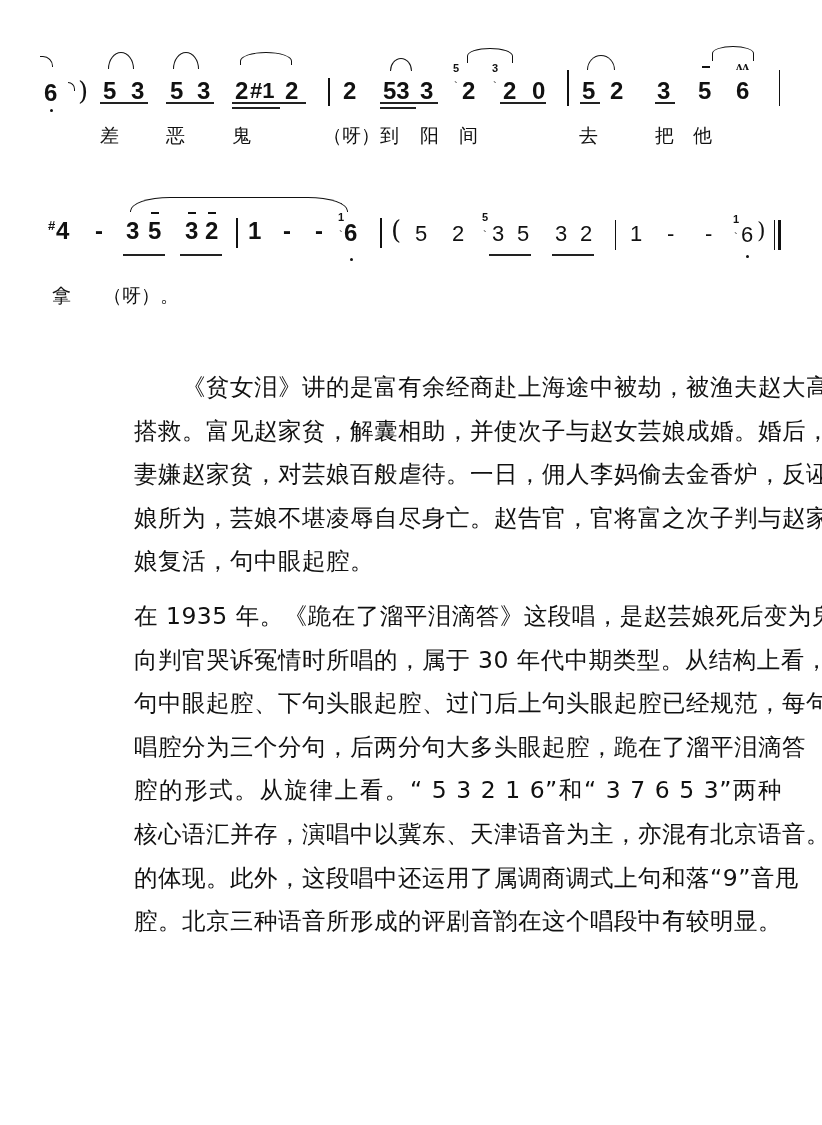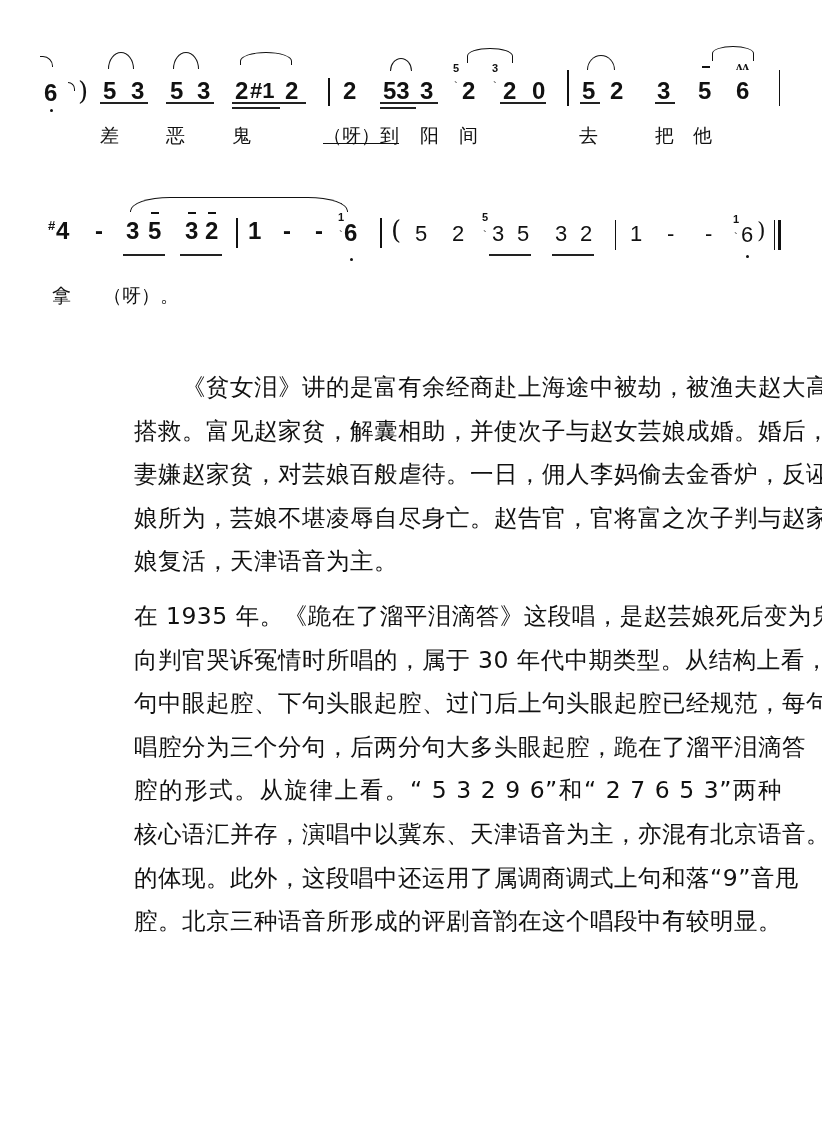--- a/index.html
+++ b/index.html
@@ -99,21 +99,21 @@
   <span class="dash-mark" style="left:702px;top:66px;"></span>
   <span class="note" style="left:698px;top:79px;">5</span>
   <span class="tilde" style="left:736px;top:60px;font-size:13px;font-weight:bold;">ʌʌ</span>
   <span class="note" style="left:736px;top:79px;">6</span>
 
   <div class="bar thin" style="left:779px;top:70px;height:36px;"></div>
 
   <span class="lyric" style="left:100px;top:124px;">差</span>
   <span class="lyric" style="left:166px;top:124px;">恶</span>
   <span class="lyric" style="left:232px;top:124px;">鬼</span>
-  <span class="lyric" style="left:323px;top:124px;text-decoration:underline;">（呀）到</span>
+  <span class="lyric" style="left:323px;top:124px;">（呀）到</span>
   <span class="lyric" style="left:420px;top:124px;">阳</span>
   <span class="lyric" style="left:459px;top:124px;">间</span>
   <span class="lyric" style="left:579px;top:124px;">去</span>
   <span class="lyric" style="left:655px;top:124px;">把</span>
   <span class="lyric" style="left:693px;top:124px;">他</span>
 </div>
 
 <div class="score" style="top:0;height:320px;">
   <div class="tie-long" style="left:130px;top:197px;width:216px;height:14px;"></div>
 
@@ -177,28 +177,28 @@
   <span class="lyric" style="left:52px;top:284px;">拿</span>
   <span class="lyric" style="left:103px;top:284px;">（呀）。</span>
 </div>
 
 <div class="text-block" style="top:355px;">
   <div class="para">
     <span class="line" style="padding-left:48px;">《贫女泪》讲的是富有余经商赴上海途中被劫，被渔夫赵大高</span>
     <span class="line">搭救。富见赵家贫，解囊相助，并使次子与赵女芸娘成婚。婚后，富</span>
     <span class="line">妻嫌赵家贫，对芸娘百般虐待。一日，佣人李妈偷去金香炉，反诬芸</span>
     <span class="line">娘所为，芸娘不堪凌辱自尽身亡。赵告官，官将富之次子判与赵家，</span>
-    <span class="line last">娘复活，天津语音为主。</span>
+    <span class="line last">娘复活，句中眼起腔。</span>
   </div>
   <div class="para" style="margin-top:6px;">
     <span class="line">在 1935 年。《跪在了溜平泪滴答》这段唱，是赵芸娘死后变为鬼魂</span>
     <span class="line">向判官哭诉冤情时所唱的，属于 30 年代中期类型。从结构上看，上</span>
     <span class="line">句中眼起腔、下句头眼起腔、过门后上句头眼起腔已经规范，每句</span>
     <span class="line">唱腔分为三个分句，后两分句大多头眼起腔，跪在了溜平泪滴答</span>
-    <span class="line">腔的形式。从旋律上看。“ 5 3 2 9 6”和“ 2 7 6 5 3”两种</span>
+    <span class="line">腔的形式。从旋律上看。“ 5 3 2 1 6”和“ 3 7 6 5 3”两种</span>
     <span class="line">核心语汇并存，演唱中以冀东、天津语音为主，亦混有北京语音。冀</span>
     <span class="line">的体现。此外，这段唱中还运用了属调商调式上句和落“9”音甩</span>
     <span class="line last">腔。北京三种语音所形成的评剧音韵在这个唱段中有较明显。</span>
   </div>
 </div>
 
 <span class="dot" style="left:493px;top:910px;"></span>
 <span class="dot" style="left:606px;top:910px;"></span>
 <span class="dot" style="left:638px;top:910px;"></span>
 <span class="dot" style="left:668px;top:910px;"></span>

